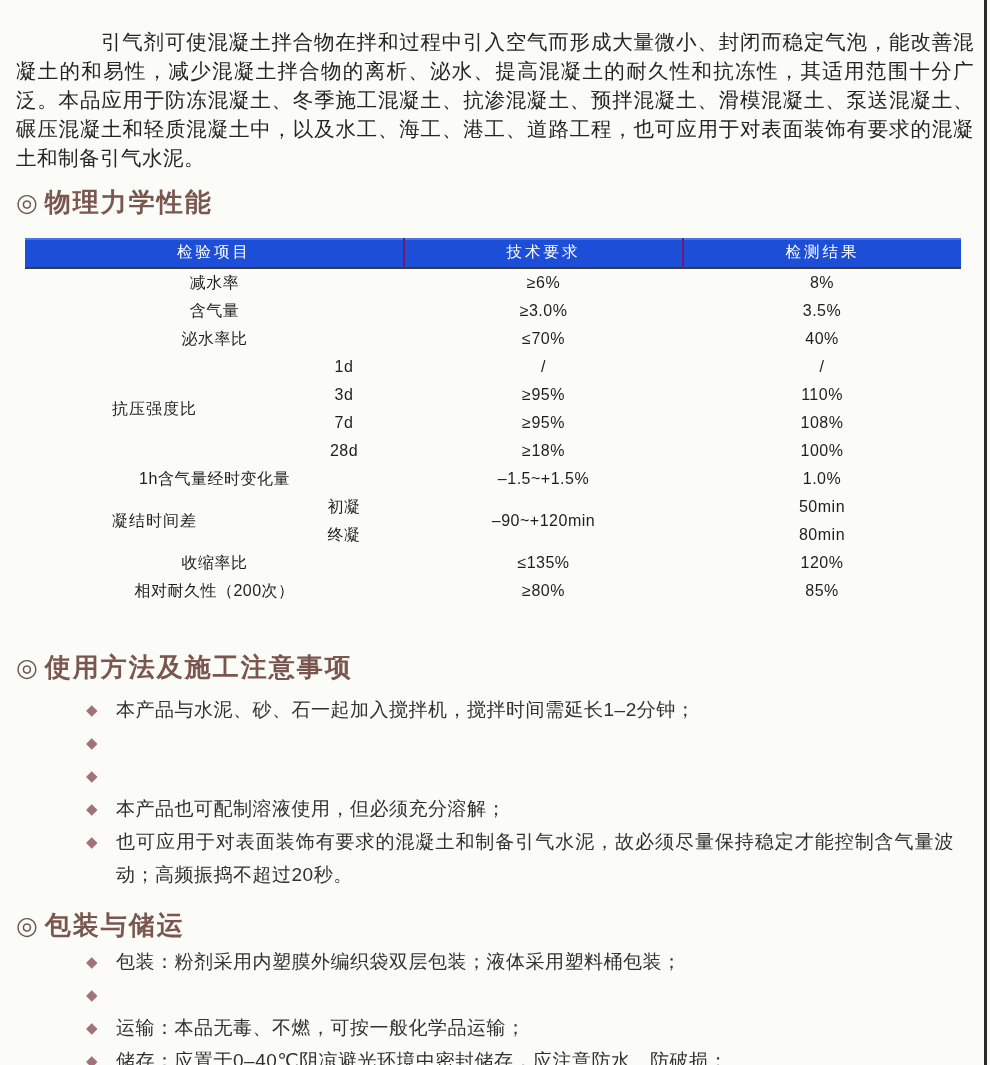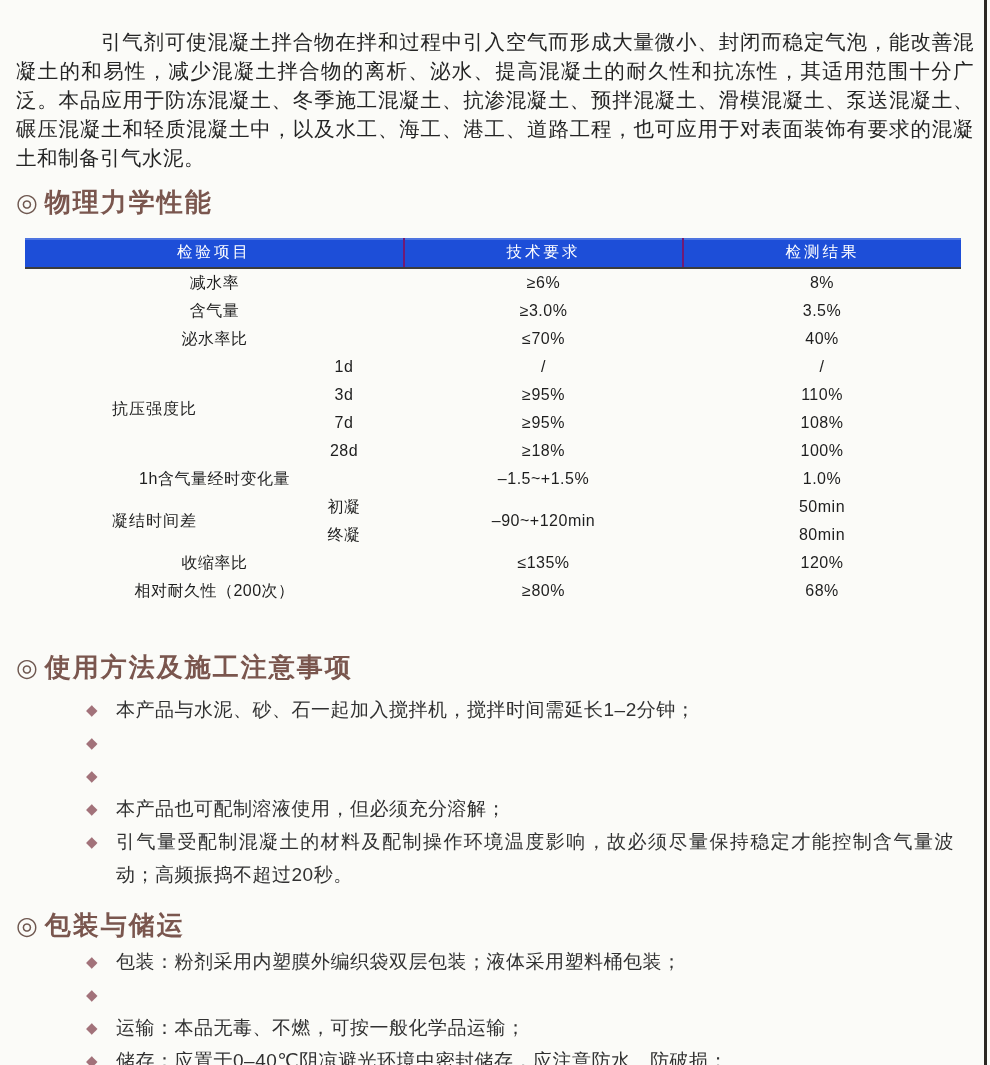--- a/index.html
+++ b/index.html
@@ -142,21 +142,21 @@
       <td class="cell-result">80min</td>
     </tr>
     <tr>
       <td colspan="2" class="cell-item">收缩率比</td>
       <td class="cell-req">≤135%</td>
       <td class="cell-result">120%</td>
     </tr>
     <tr>
       <td colspan="2" class="cell-item">相对耐久性（200次）</td>
       <td class="cell-req">≥80%</td>
-      <td class="cell-result">68%</td>
+      <td class="cell-result">85%</td>
     </tr>
   </tbody>
 </table>
 
 <h2 class="section-heading usage">
   <span class="marker">◎</span>
   <span>使用方法及施工注意事项</span>
 </h2>
 
 <ul class="bullet-list usage-list">
@@ -169,21 +169,21 @@
   </li>
   <li>
     <span class="diamond">◆</span>
   </li>
   <li>
     <span class="diamond">◆</span>
     <span class="bullet-text">本产品也可配制溶液使用，但必须充分溶解；</span>
   </li>
   <li>
     <span class="diamond">◆</span>
-    <span class="bullet-text">引气量受配制混凝土的材料及配制操作环境温度影响，故必须尽量保持稳定才能控制含气量波动；高频振捣不超过20秒。</span>
+    <span class="bullet-text">也可应用于对表面装饰有要求的混凝土和制备引气水泥，故必须尽量保持稳定才能控制含气量波动；高频振捣不超过20秒。</span>
   </li>
 </ul>
 
 <h2 class="section-heading packaging">
   <span class="marker">◎</span>
   <span>包装与储运</span>
 </h2>
 
 <ul class="bullet-list packaging-list">
   <li>

